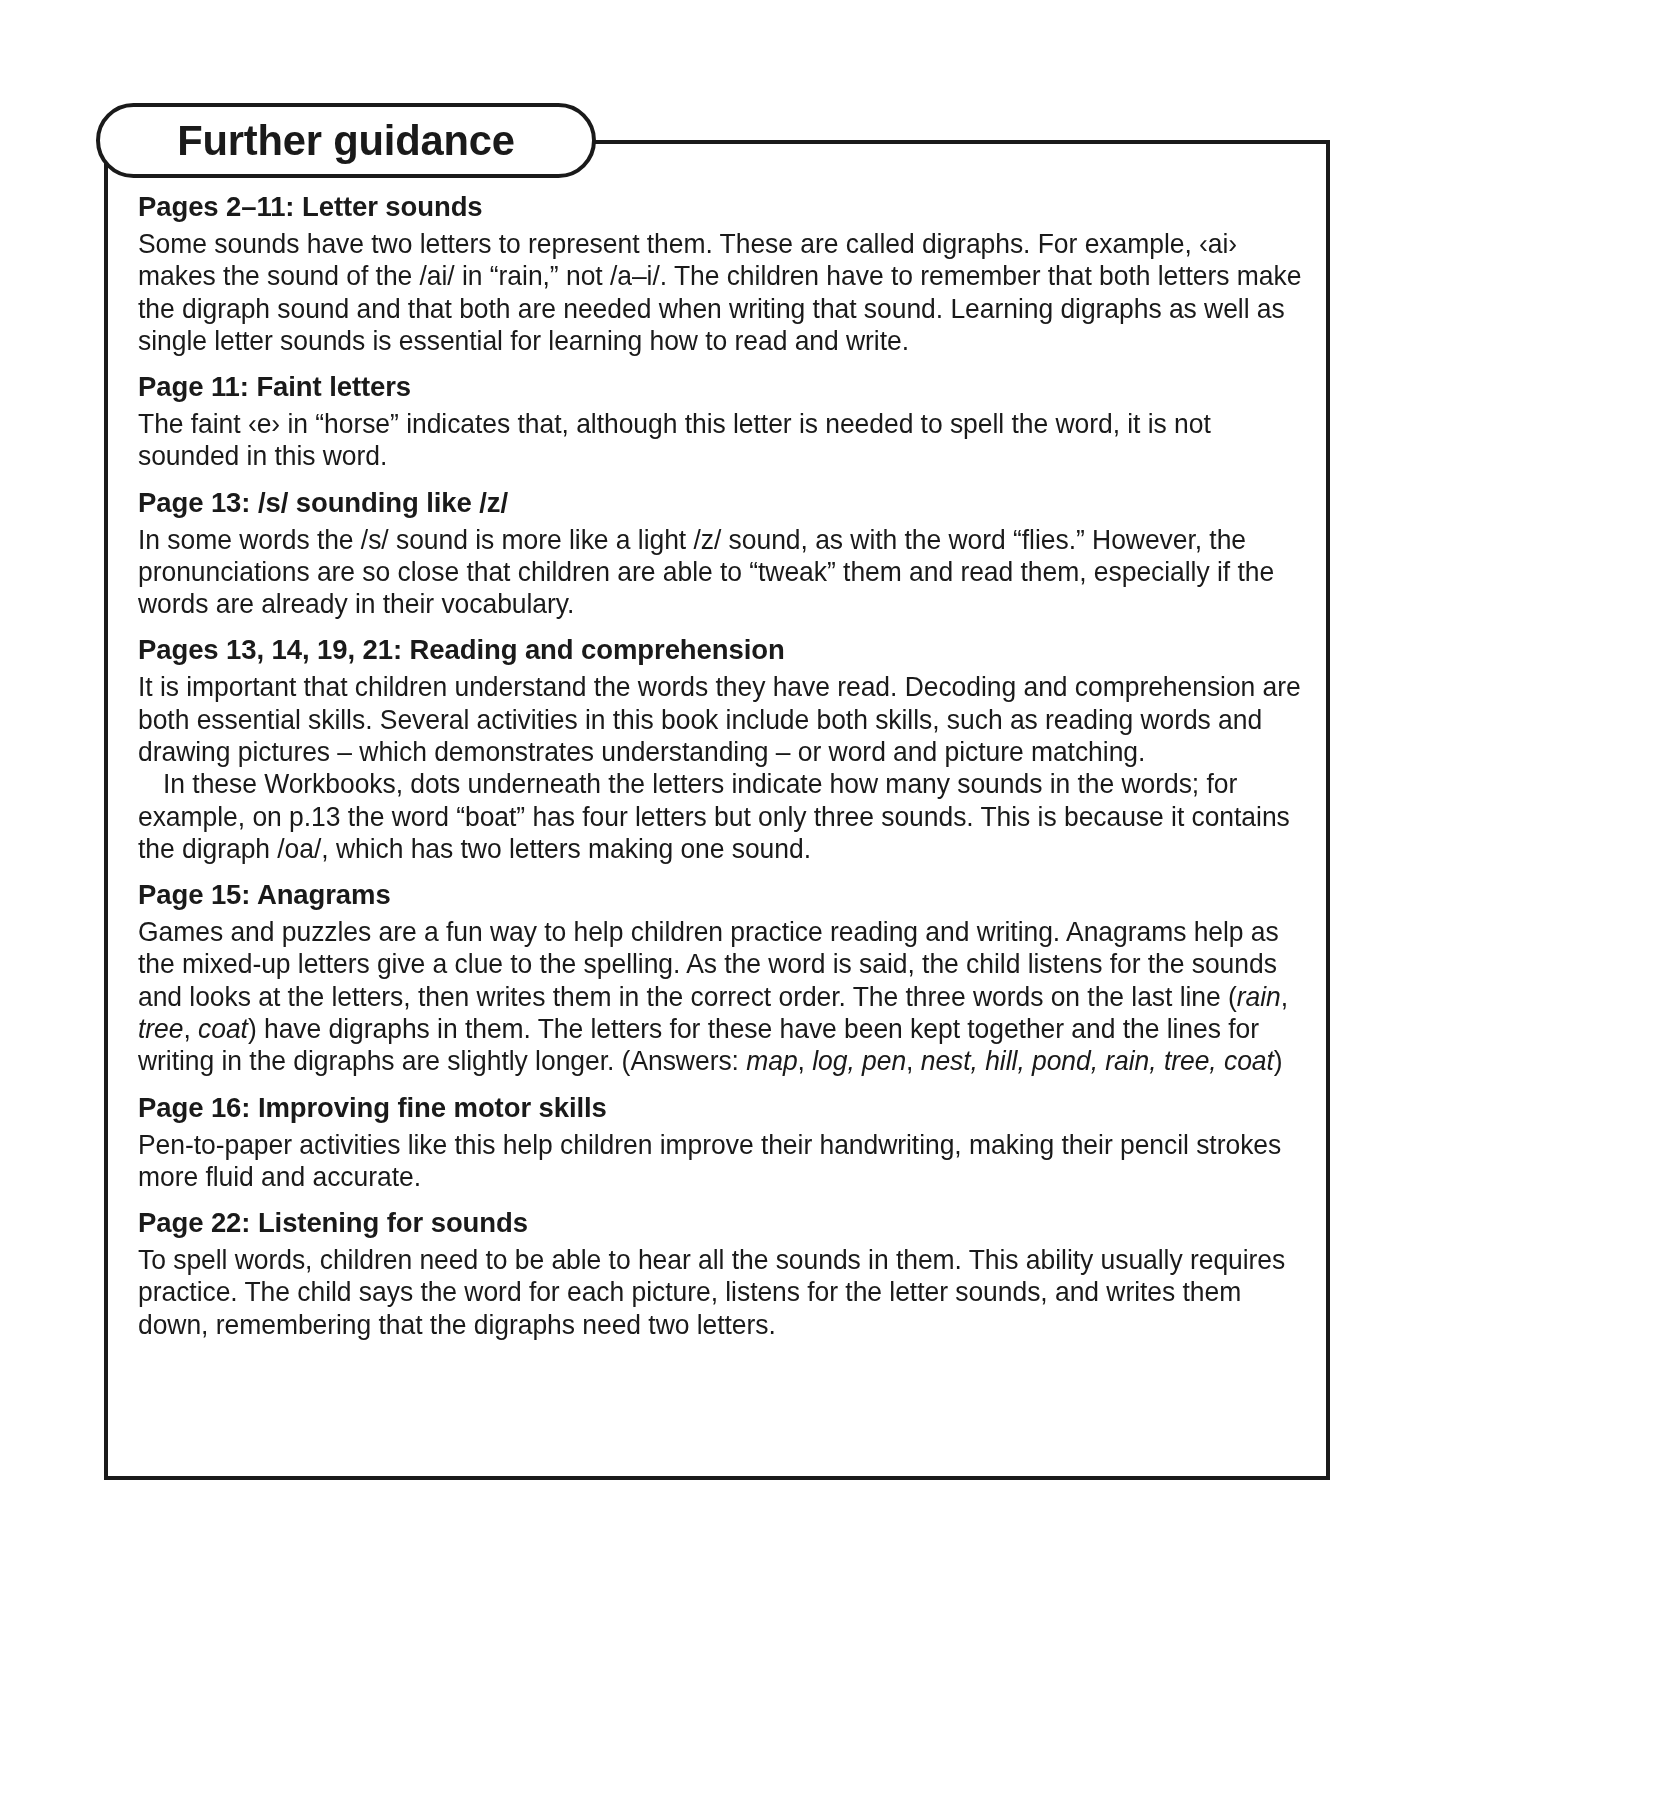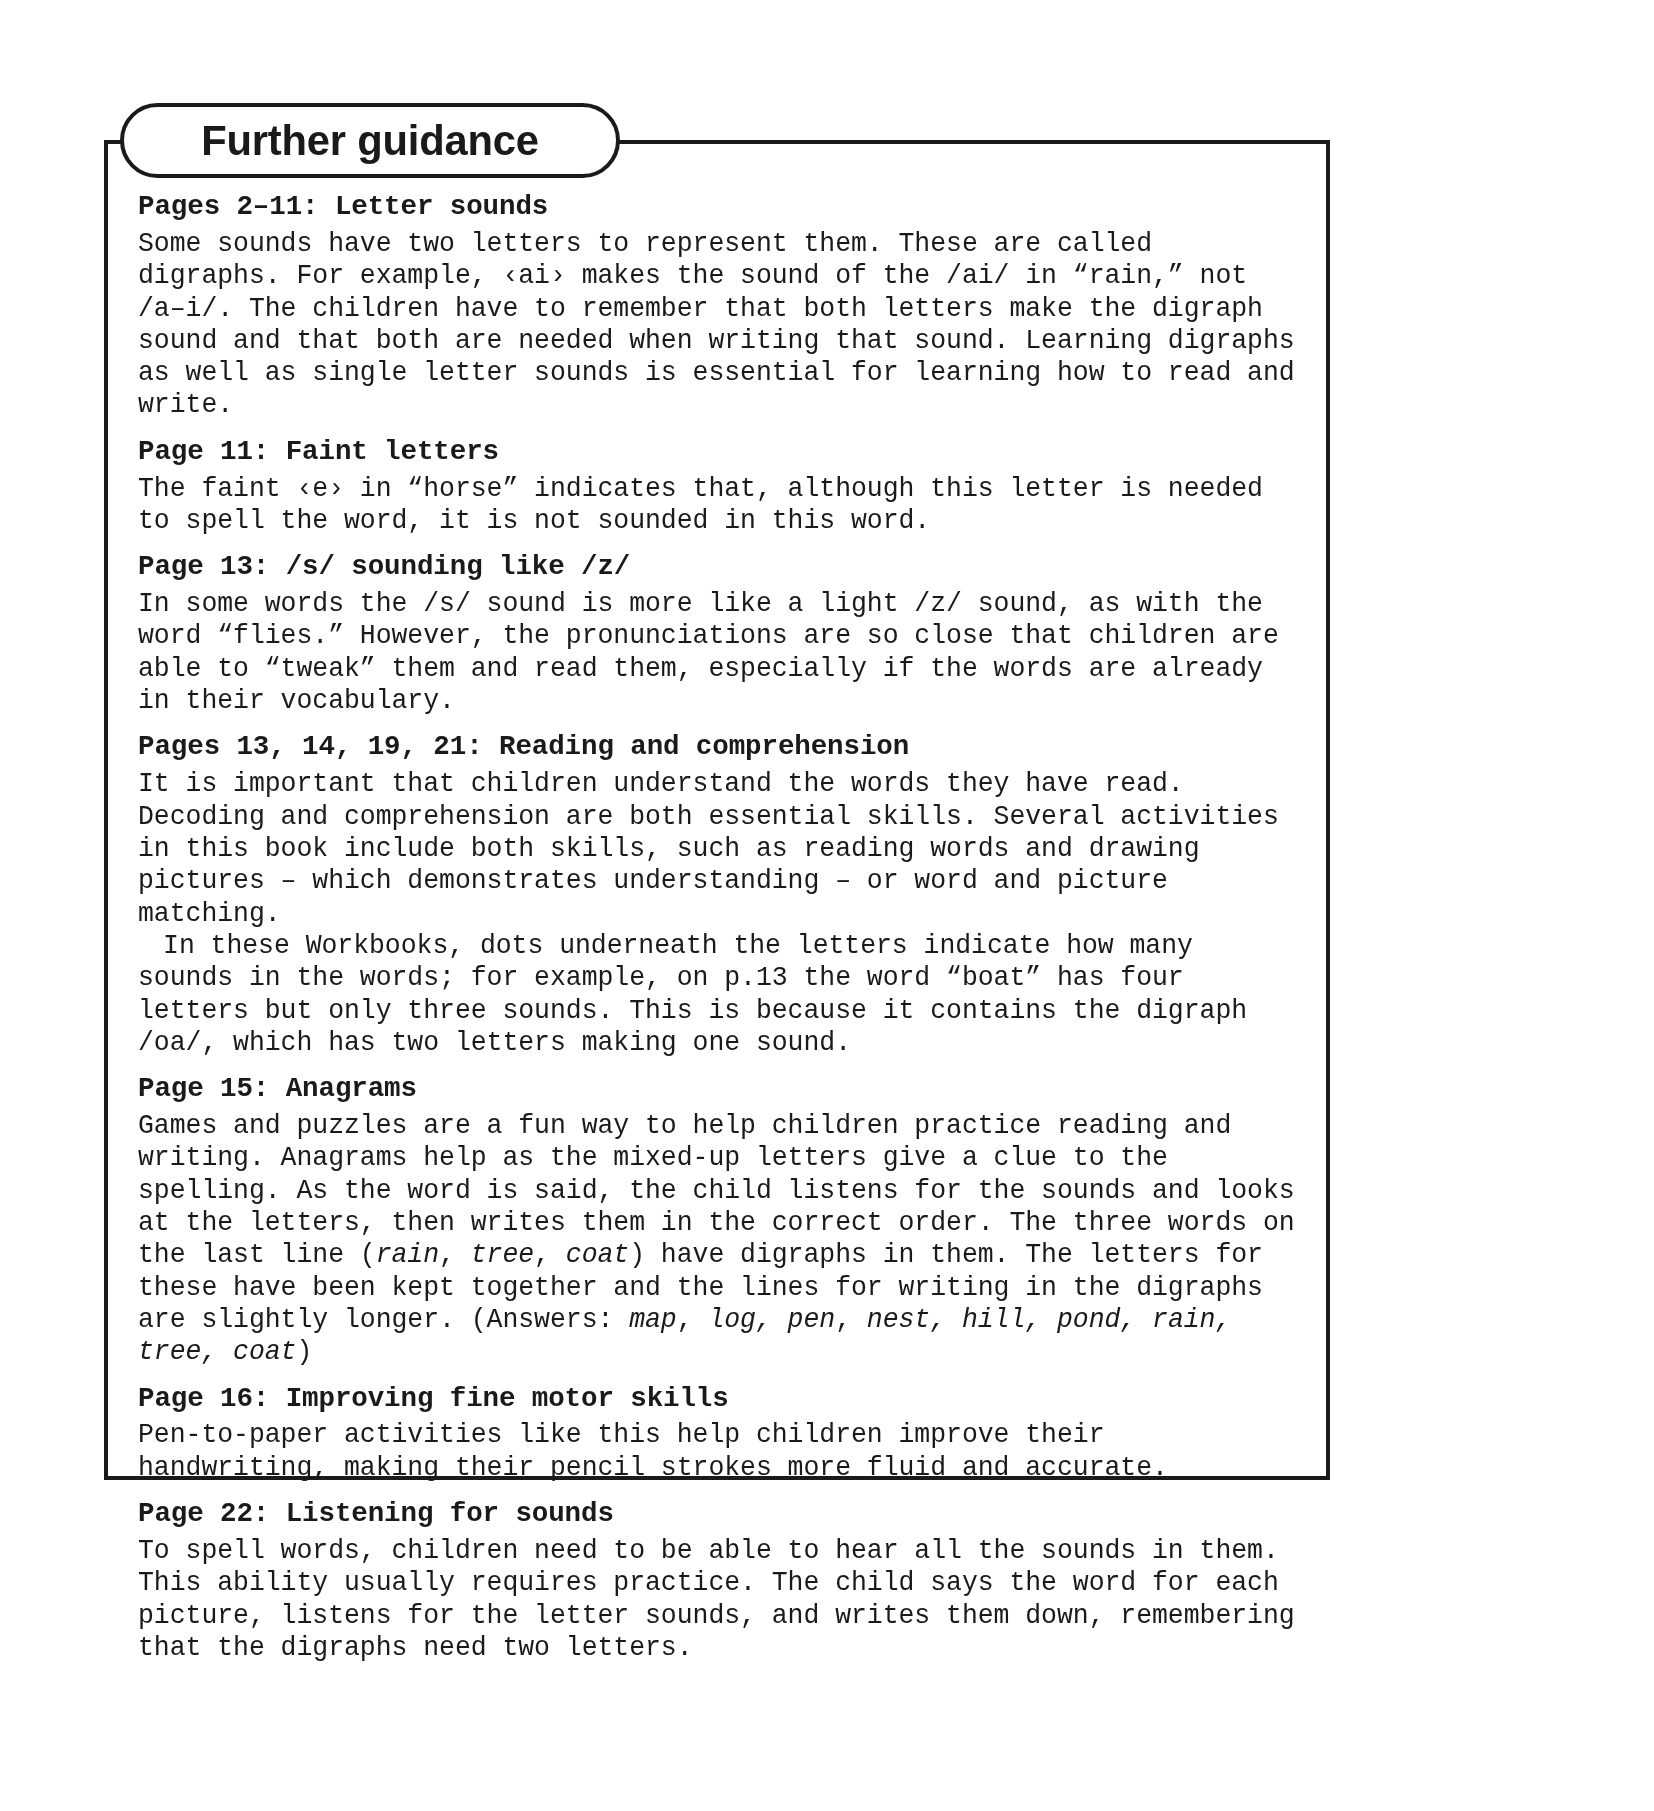--- a/index.html
+++ b/index.html
@@ -32,21 +32,21 @@
     width: 1226px;
     height: 1340px;
     border: 4px solid #1a1a1a;
     box-sizing: border-box;
     background: transparent;
   }
 
   
   .title-tab {
     position: absolute;
-    left: 120px;
+    left: 96px;
     top: 103px;
     width: 500px;
     height: 75px;
     border: 4px solid #1a1a1a;
     border-radius: 40px;
     background: #ffffff;
     box-sizing: border-box;
     display: flex;
     align-items: center;
     justify-content: center;
@@ -63,21 +63,20 @@
     transform-origin: center;
   }
 
   
   .content {
     position: absolute;
     left: 138px;
     top: 188px;
     width: 1164px;
     z-index: 2;
-    font-family: Liberation Mono, monospace;
   }
 
   .section {
     margin: 0 0 1px 0;
   }
 
   .sec-heading {
     font-size: 28.5px;
     font-weight: 700;
     line-height: 1.33;

